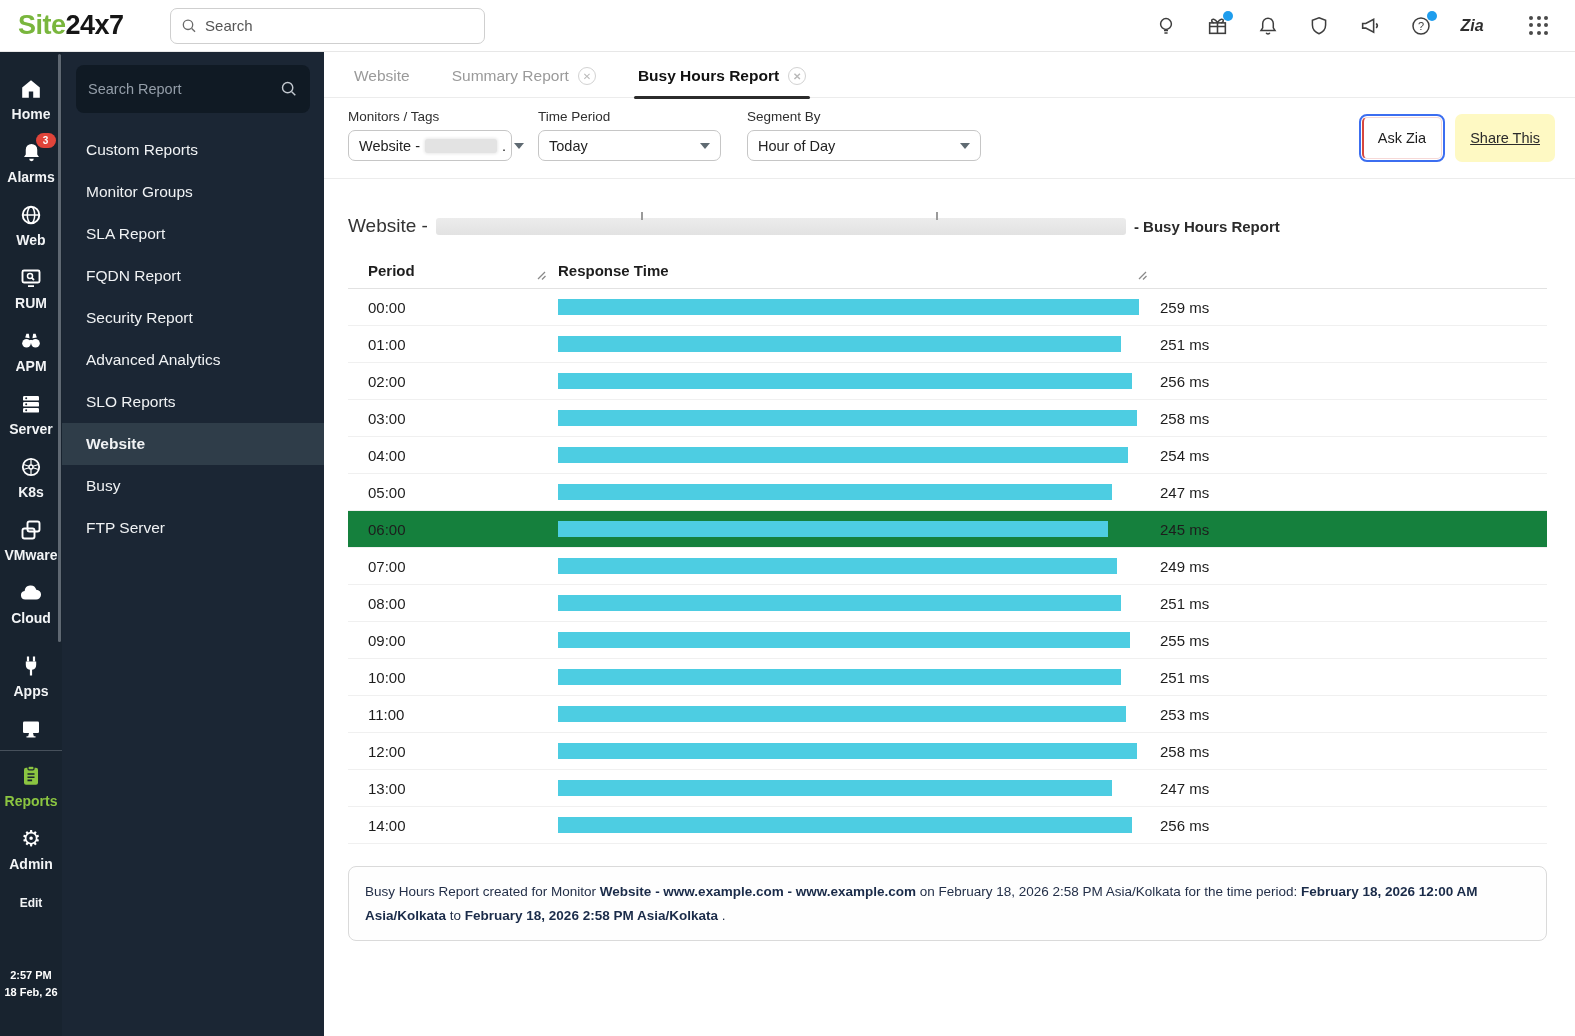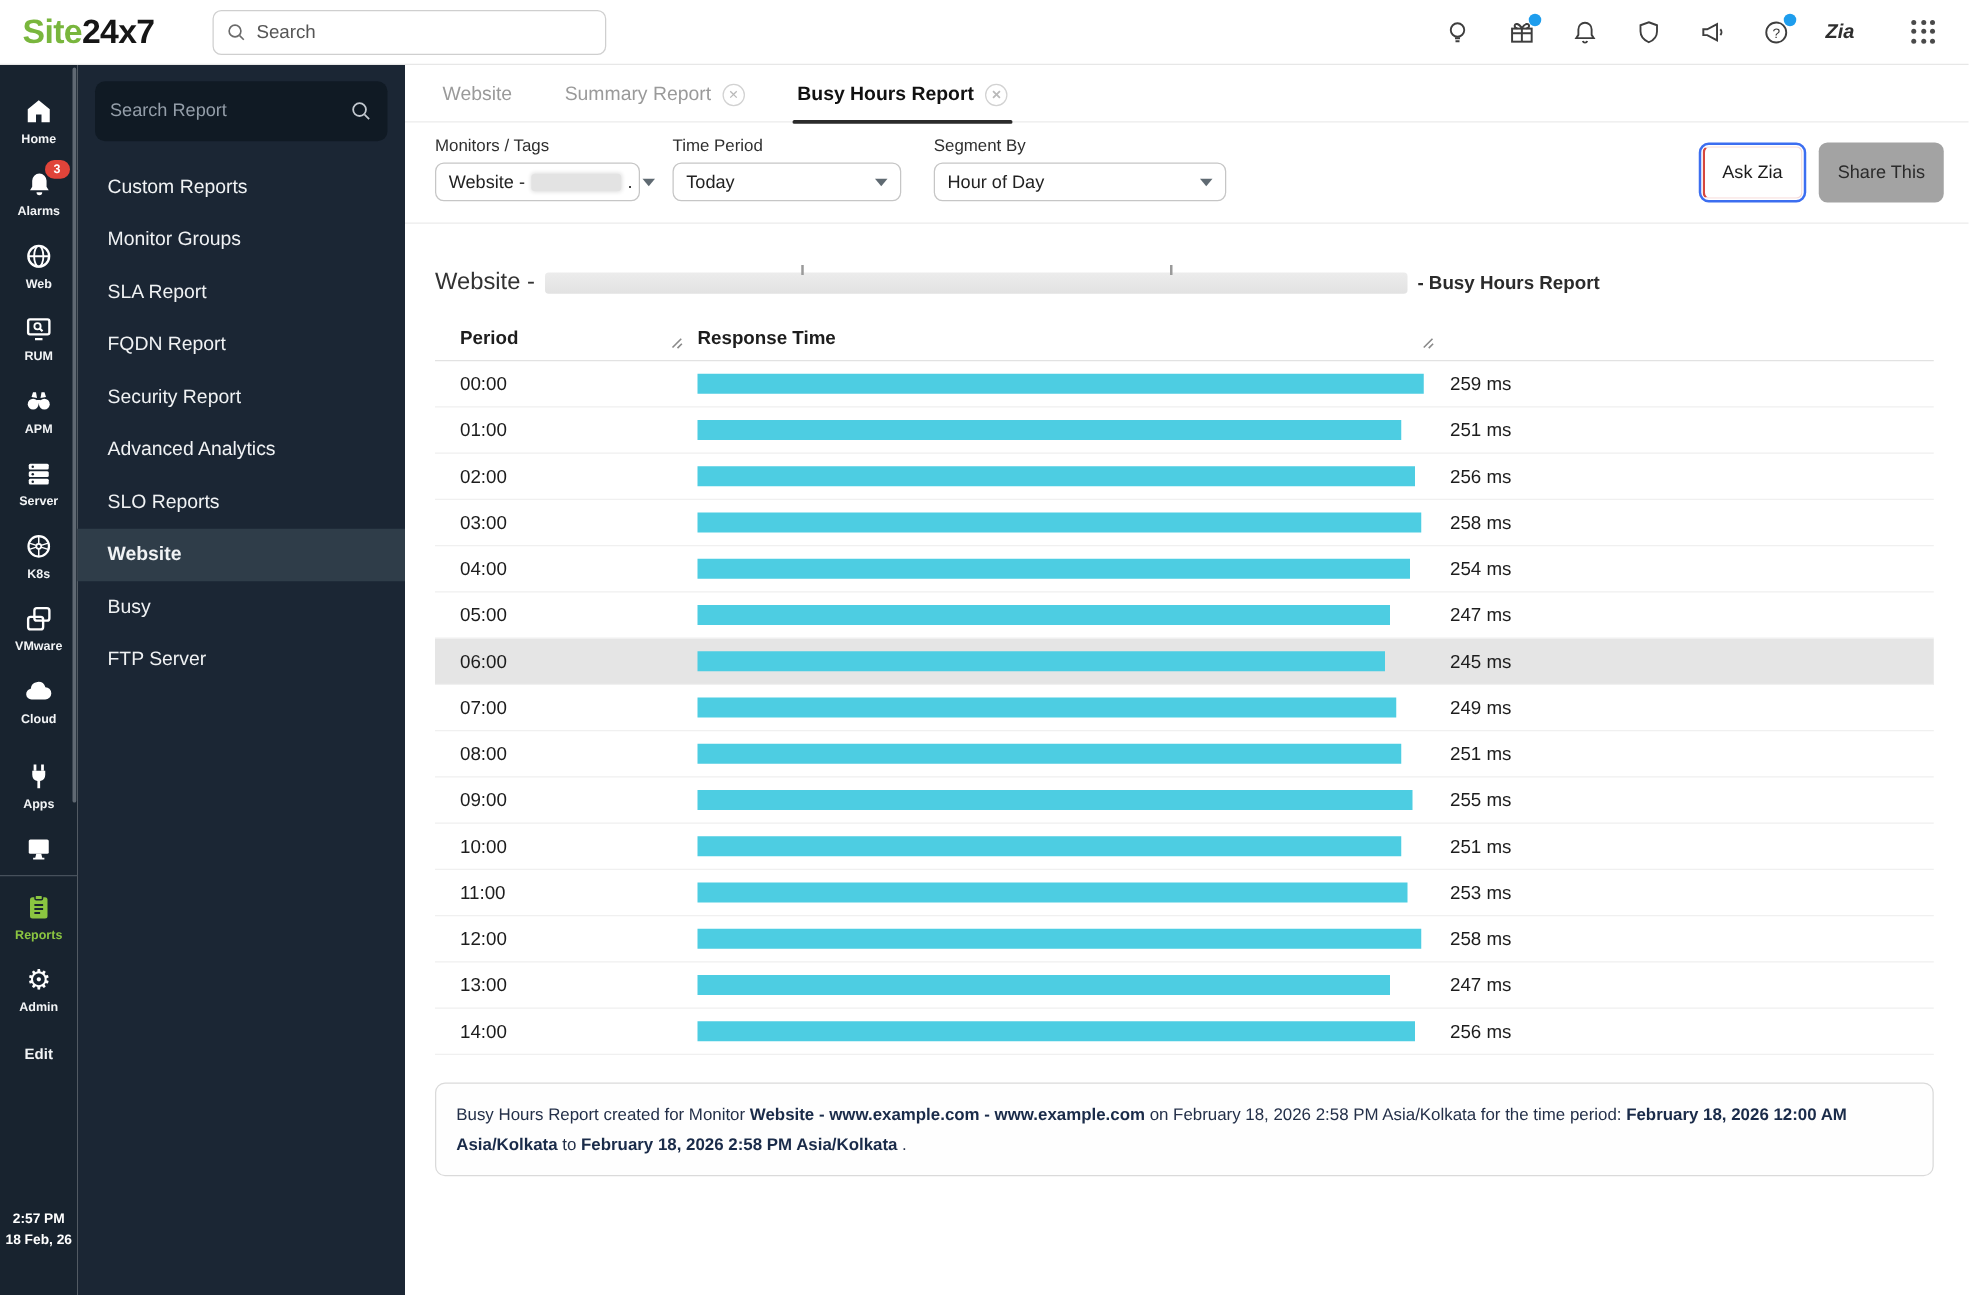--- a/index.html
+++ b/index.html
@@ -30,21 +30,21 @@
   
   .shell { display:flex; height:984px; }
 
   
   .rail { width:62px; background:#18232f; display:flex; flex-direction:column;
     align-items:center; padding-top:16px; position:relative; flex:none; }
   .rail-scrollbar { position:absolute; right:1px; top:2px; width:3px; height:588px;
     background:#9aa2aa; opacity:.55; border-radius:2px; }
   .rail-item { width:100%; display:flex; flex-direction:column; align-items:center;
     gap:5px; padding:9px 0 9px; cursor:pointer; }
-  .rail-item .lbl { font-size:10px; font-weight:700; color:#f2f4f6; letter-spacing:0; }
+  .rail-item .lbl { font-size:14px; font-weight:700; color:#f2f4f6; letter-spacing:0; }
   .rail-item.active .lbl { color:#8bc541; }
   .rail-item .ic { position:relative; height:24px; display:flex; align-items:center; justify-content:center; }
   .badge { position:absolute; top:-7px; right:-13px; min-width:20px; height:15px; background:#e0443a;
     color:#fff; font-size:10px; font-weight:700; border-radius:8px; display:flex;
     align-items:center; justify-content:center; padding:0 5px; }
   .rail-divider { width:100%; height:1px; background:#46505b; margin:2px 0 4px; }
   .rail-clock { position:absolute; bottom:36px; left:0; width:100%; text-align:center;
     color:#fff; font-size:11px; font-weight:700; line-height:1.5; }
   .gear-glyph { font-size:22px; color:#fff; line-height:1; }
 
@@ -82,42 +82,42 @@
   .caret { width:0; height:0; border-left:5px solid transparent; border-right:5px solid transparent;
     border-top:6px solid #5f6a72; flex:none; }
   .blur-chip { display:inline-block; height:14px; border-radius:3px; background:#e3e3e3;
     box-shadow:0 0 3px 1px #e9e9e9; }
   .fb-actions { position:absolute; right:20px; top:16px; display:flex; gap:10px; }
   .btn-askzia { position:relative; border:2px solid #3c6ef0; border-radius:8px; background:#fff;
     font-size:14.5px; color:#1d1d1d; padding:6px 17px; cursor:pointer;
     font-family:"Liberation Sans", sans-serif; }
   .btn-askzia::before { content:""; position:absolute; inset:1px; border-radius:5px;
     border:1px solid #f6d9d7; border-left:2.5px solid #d6473e; pointer-events:none; }
-  .btn-share { border:none; background:#a3a3a3; border-radius:7px; font-size:14.5px;
-    color:#2b2b2b; padding:16px 15px; cursor:pointer; font-family:"Liberation Sans", sans-serif; }
+  .btn-share { border:none; background:#fef9c3; border-radius:7px; font-size:14.5px;
+    color:#2b2b2b; padding:16px 15px; cursor:pointer; font-family:"Liberation Sans", sans-serif;text-decoration:underline; }
 
   
   .report { padding:22px 28px 0 24px; }
   .r-title { font-size:19px; color:#333; display:flex; align-items:center; gap:8px; margin:14px 0 16px; }
   .r-title .suffix { font-size:15px; font-weight:700; color:#2b2b2b; }
   .r-redact { display:inline-block; width:690px; height:17px; border-radius:3px;
     background:linear-gradient(#ececec,#e2e2e2); position:relative; }
   .r-redact i { position:absolute; top:-6px; width:2px; height:8px; background:#9a9a9a; }
   .r-redact i:nth-child(1){ left:205px; } .r-redact i:nth-child(2){ left:500px; }
 
   .rt { width:1199px; }
   .rt-head { display:flex; height:36px; align-items:center; border-bottom:1px solid #e2e2e2;
     position:relative; }
   .rt-head .h-period { width:210px; padding-left:20px; font-size:15px; font-weight:700; }
   .rt-head .h-resp { font-size:15px; font-weight:700; }
   .grip { position:absolute; bottom:3px; }
   .grip.g1 { left:188px; } .grip.g2 { left:789px; }
   .grip svg { stroke:#8a8a8a; stroke-width:1.3; }
   .rt-row { display:flex; align-items:center; height:37px; border-bottom:1px solid #f0f0f0; }
-  .rt-row.hl { background:#e5e5e5; }
+  .rt-row.hl { background:#15803d; }
   .rt-row .c-period { width:210px; padding-left:20px; font-size:15px; color:#1d1d1d; }
   .rt-row .c-barwrap { width:582px; flex:none; }
   .rt-row .bar { height:16px; background:#4dcde2; }
   .rt-row .c-value { margin-left:20px; font-size:15px; color:#1d1d1d; white-space:nowrap;text-align:center; }
 
   .footnote { width:1199px; margin:22px 0 0; border:1px solid #dadada; border-radius:8px;
     background:#fefefe; padding:13px 16px; font-size:13.5px; color:#243049; line-height:1.75; }
   .footnote b { color:#1a2b49; }
 </style>
 </head>

